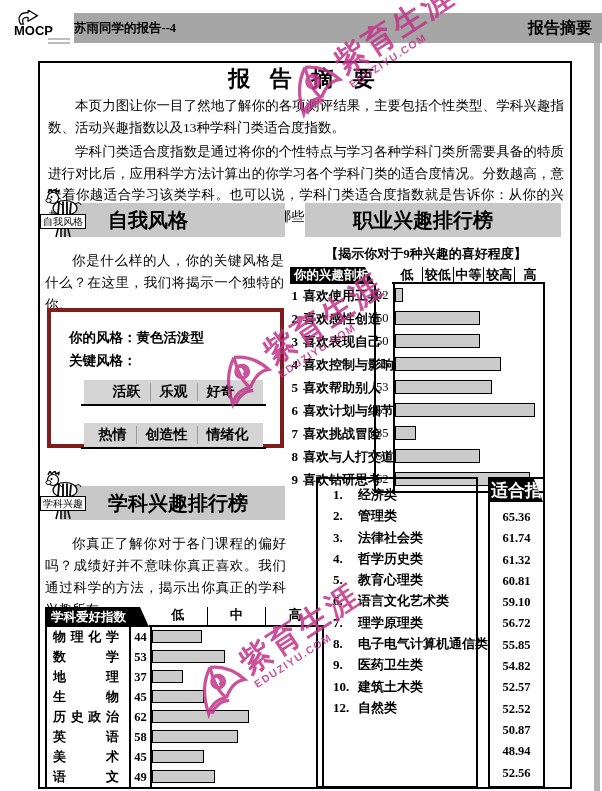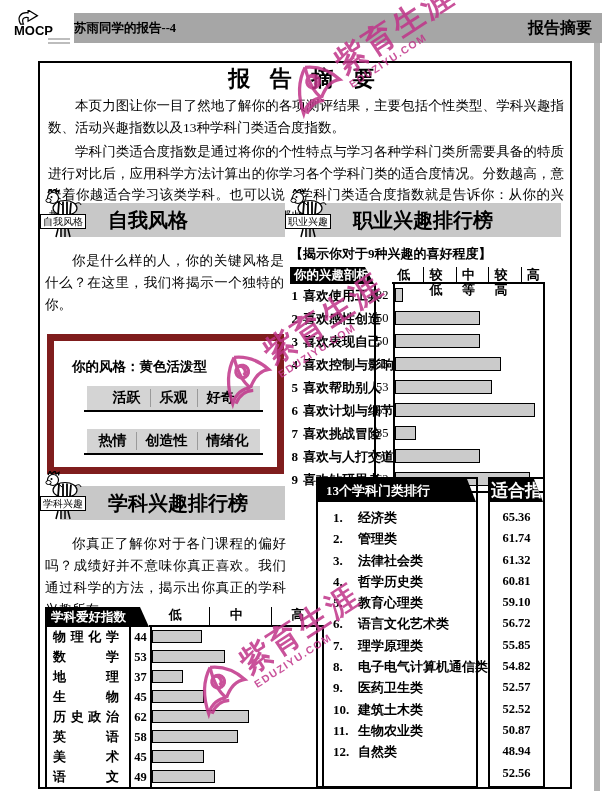--- a/index.html
+++ b/index.html
@@ -32,40 +32,40 @@
   .secbar{height:34px;background:#c8c8c8;font-family:"Liberation Sans",sans-serif;font-weight:bold;font-size:20px;line-height:34px;padding-left:48px;box-sizing:border-box;}
   #sec-self{left:60px;top:203px;width:225px;}
   #sec-career{left:305px;top:203px;width:256px;}
   #sec-subject{left:60px;top:486px;width:225px;}
 
   .desc{font-size:13.5px;line-height:22px;text-align:justify;text-indent:2em;}
   #self-desc{left:45px;top:250px;width:239px;}
   #subject-desc{left:45px;top:533px;width:241px;}
 
   
-  #style-box{left:47px;top:308px;width:237px;height:140px;border:7px solid #7f1d1d;box-sizing:border-box;padding:14px 0 0 18px;margin-top:26px;}
+  #style-box{left:47px;top:308px;width:237px;height:140px;border:4px solid #7f1d1d;box-sizing:border-box;padding:14px 0 0 18px;}
   .sb-line{font-weight:bold;font-size:13.5px;line-height:23px;}
   .kw-wrap{margin:8px 14px 0 12px;border-bottom:2px solid #000;padding:0 3px;}
   .kw{height:24px;background:#d4d4d4;display:flex;justify-content:center;align-items:center;font-family:"Liberation Sans",sans-serif;font-weight:bold;font-size:14px;}
   .kw span{padding:0 9px;}
   .kw span + span{border-left:1px solid #9a9a9a;}
   .kw-wrap + .kw-wrap{margin-top:17px;}
 
-  #career-cap{left:290px;top:245px;width:272px;text-align:left;font-weight:bold;font-size:13px;}
+  #career-cap{left:290px;top:245px;width:272px;text-align:center;font-weight:bold;font-size:13px;}
 
   .blackhead{background:#000;color:#fff;clip-path:polygon(0 0,calc(100% - 9px) 0,100% 100%,0 100%);}
 
   
   #ichart{left:290px;top:267px;width:255px;}
   .ich-head{display:flex;height:17px;}
   .ich-head-label{width:84px;font-family:"Liberation Sans",sans-serif;font-weight:bold;font-size:12.5px;line-height:17px;padding-left:4px;box-sizing:border-box;}
   .ich-gap{width:18px;}
   .scale{flex:1;display:flex;border-bottom:2px solid #000;font-weight:bold;font-size:13px;}
   .scale span{flex:1;text-align:center;line-height:15px;}
-  .scale span + span{border-left:1.5px solid #000;margin-left:8px;}
+  .scale span + span{border-left:1.5px solid #000;}
   .ich-body{display:flex;}
   .ich-labels{width:84px;}
   .ich-lrow{height:23px;line-height:23px;font-weight:bold;font-size:13px;display:flex;gap:5px;white-space:nowrap;}
   .ich-no{width:8px;text-align:right;flex:none;}
   .ich-right{flex:1;display:flex;border-left:2px solid #000;border-bottom:2px solid #000;box-sizing:border-box;}
   .ich-vals{width:17px;}
   .ich-vrow{height:23px;line-height:23px;font-size:12.5px;text-align:left;}
   .ich-plot{flex:1;border-left:2px solid #000;border-right:2px solid #000;}
   .brow{height:23px;padding-top:4px;box-sizing:border-box;}
   .bar{height:14px;background:#cbcbcb;border:1px solid #000;box-sizing:border-box;}
@@ -143,36 +143,20 @@
       <circle cx="7.5" cy="8" r="1" fill="#000"></circle>
       <ellipse cx="4.5" cy="11.5" rx="2.6" ry="2" fill="#fff" stroke="#000"></ellipse>
       <path d="M13 12 q3 2 5 4" stroke="#000" fill="none"></path>
     </svg>
     <span class="mascot-label">自我风格</span>
     <svg width="16" height="9" viewBox="0 0 16 9">
       <path d="M3 0 L1 8 M6 0 L6 8 M10 0 L10 8 M13 0 L15 8" stroke="#000" stroke-width="1.5"></path>
     </svg>
   </div>
 
-  <div class="abs mascot" style="left:278px;top:189px;">
-    <svg width="38" height="30" viewBox="0 0 38 30">
-      <ellipse cx="21" cy="19" rx="12" ry="7.5" fill="#fff" stroke="#000" stroke-width="1.2"></ellipse>
-      <path d="M15 13 L14 26 M19 12.5 L19 26.5 M23 12.5 L23 26.5 M27 13.5 L26 25" stroke="#000" stroke-width="1.8" fill="none"></path>
-      <path d="M31 15 q5 -3 6 1" stroke="#000" fill="none"></path>
-      <circle cx="9" cy="9" r="5.5" fill="#fff" stroke="#000" stroke-width="1.2"></circle>
-      <path d="M4 4 l2 -4 l1.5 3 L11 0 l1 3 l3 -1.5 l-0.5 3" fill="none" stroke="#000" stroke-width="1.4"></path>
-      <circle cx="7.5" cy="8" r="1" fill="#000"></circle>
-      <ellipse cx="4.5" cy="11.5" rx="2.6" ry="2" fill="#fff" stroke="#000"></ellipse>
-      <path d="M13 12 q3 2 5 4" stroke="#000" fill="none"></path>
-    </svg>
-    <span class="mascot-label">职业兴趣</span>
-    <svg width="16" height="9" viewBox="0 0 16 9">
-      <path d="M3 0 L1 8 M6 0 L6 8 M10 0 L10 8 M13 0 L15 8" stroke="#000" stroke-width="1.5"></path>
-    </svg>
-  </div>
 
   <div class="abs mascot" style="left:33px;top:471px;">
     <svg width="38" height="30" viewBox="0 0 38 30">
       <ellipse cx="21" cy="19" rx="12" ry="7.5" fill="#fff" stroke="#000" stroke-width="1.2"></ellipse>
       <path d="M15 13 L14 26 M19 12.5 L19 26.5 M23 12.5 L23 26.5 M27 13.5 L26 25" stroke="#000" stroke-width="1.8" fill="none"></path>
       <path d="M31 15 q5 -3 6 1" stroke="#000" fill="none"></path>
       <circle cx="9" cy="9" r="5.5" fill="#fff" stroke="#000" stroke-width="1.2"></circle>
       <path d="M4 4 l2 -4 l1.5 3 L11 0 l1 3 l3 -1.5 l-0.5 3" fill="none" stroke="#000" stroke-width="1.4"></path>
       <circle cx="7.5" cy="8" r="1" fill="#000"></circle>
       <ellipse cx="4.5" cy="11.5" rx="2.6" ry="2" fill="#fff" stroke="#000"></ellipse>
@@ -185,20 +169,21 @@
   </div>
 
   <div class="abs secbar" id="sec-self">自我风格</div>
   <div class="abs secbar" id="sec-career">职业兴趣排行榜</div>
   <div class="abs secbar" id="sec-subject">学科兴趣排行榜</div>
 
   <div class="abs desc" id="self-desc">你是什么样的人，你的关键风格是什么？在这里，我们将揭示一个独特的你。</div>
 
   <div class="abs" id="style-box">
     <div class="sb-line"><span>你的风格：</span><span>黄色活泼型</span></div>
+    <div class="sb-line">关键风格：</div>
     <div class="kw-wrap">
       <div class="kw">
         <span>活跃</span>
         <span>乐观</span>
         <span>好奇</span>
       </div>
     </div>
     <div class="kw-wrap">
       <div class="kw">
         <span>热情</span>
@@ -300,21 +285,20 @@
             </div>
           <div class="brow">
               <div class="bar" style="width: 91.4286%;"></div>
             </div>
         </div>
       </div>
     </div>
   </div>
 
   <div class="abs" id="rank-main">
-    <div class="rk-head blackhead">13个学科门类排行</div>
     <div class="rk-rows">
       <div class="rk-row">
           <span class="rk-no">1.</span>
           <span>经济类</span>
         </div>
       <div class="rk-row">
           <span class="rk-no">2.</span>
           <span>管理类</span>
         </div>
       <div class="rk-row">
@@ -341,24 +325,20 @@
           <span class="rk-no">8.</span>
           <span>电子电气计算机通信类</span>
         </div>
       <div class="rk-row">
           <span class="rk-no">9.</span>
           <span>医药卫生类</span>
         </div>
       <div class="rk-row">
           <span class="rk-no">10.</span>
           <span>建筑土木类</span>
-        </div>
-      <div class="rk-row">
-          <span class="rk-no">11.</span>
-          <span>生物农业类</span>
         </div>
       <div class="rk-row">
           <span class="rk-no">12.</span>
           <span>自然类</span>
         </div>
     </div>
   </div>
 
   <div class="abs" id="rank-score">
     <div class="rs-head blackhead">适合指数</div>

